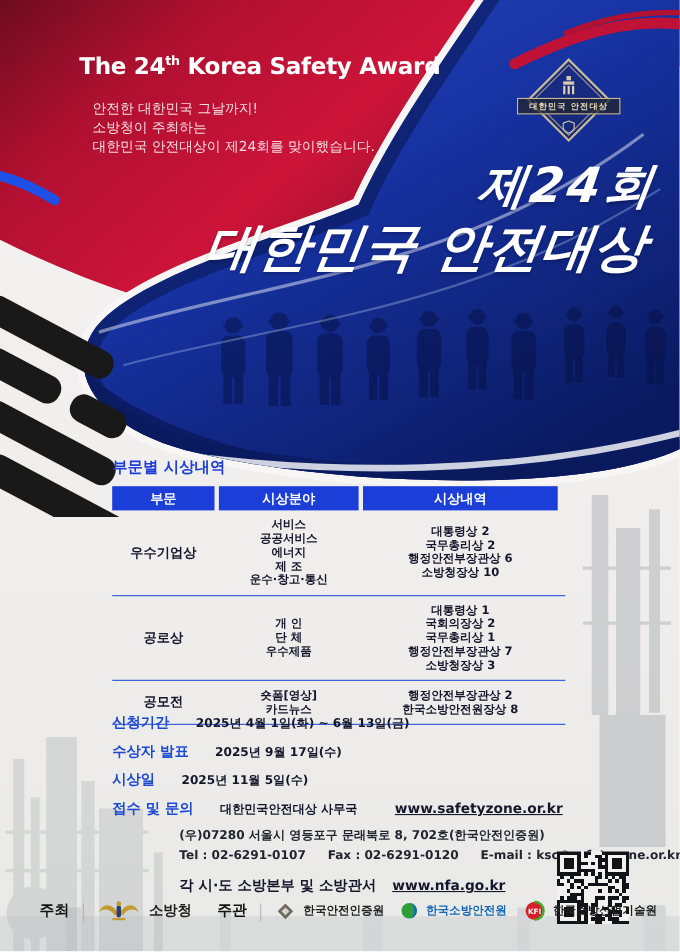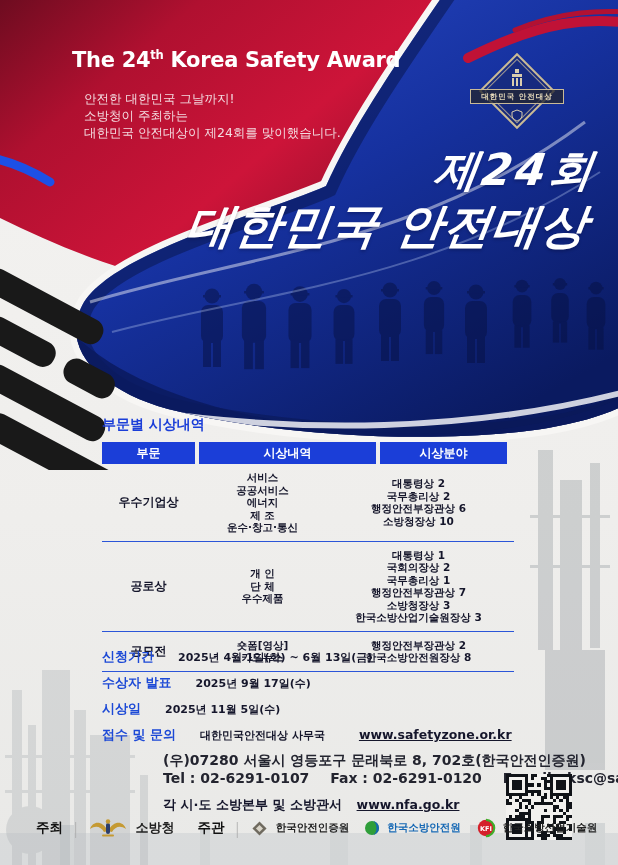--- a/index.html
+++ b/index.html
@@ -39,21 +39,21 @@
   .trow{display:flex;gap:4px;padding:7px 0;border-bottom:1.6px solid #2b55d8;align-items:center;}
   .tc{display:flex;flex-direction:column;justify-content:center;text-align:center;font-size:10.5px;line-height:12.5px;color:#15162b;font-weight:600;}
   .tc.cat{font-size:12px;font-weight:800;}
 
   
   .info{left:102px;top:648px;width:470px;}
   .irow{display:flex;gap:24px;align-items:baseline;margin-bottom:8px;}
   .ilabel{color:#1c49d6;font-weight:800;font-size:13px;white-space:nowrap;}
   .ival{color:#15162b;font-weight:800;font-size:11px;white-space:nowrap;}
   .ilink{color:#15162b;font-weight:800;font-size:12.5px;text-decoration:underline;margin-left:10px;white-space:nowrap;}
-  .sub{margin-left:61px;font-size:14px;font-weight:600;color:#23242f;line-height:16px;margin-top:2px;white-space:nowrap;}
+  .sub{margin-left:61px;font-size:11px;font-weight:600;color:#23242f;line-height:16px;margin-top:2px;white-space:nowrap;}
   .sub .gap{margin-right:16px;}
   .fire{margin-left:61px;margin-top:10px;font-size:13px;font-weight:800;color:#15162b;white-space:nowrap;}
 
   .qr{left:506px;top:774px;width:66px;height:66px;}
 
   
   .footer{left:36px;top:816px;width:566px;display:flex;align-items:center;gap:7px;}
   .f-label{font-weight:800;font-size:13.5px;color:#111;white-space:nowrap;}
   .sep{color:#a9a9a9;font-weight:300;margin:0 3px;}
   .org{font-size:10.5px;font-weight:700;color:#222;white-space:nowrap;}
@@ -247,22 +247,22 @@
 
   <div class="layer title-wrap">
     <div class="title-l1">제24회</div>
     <div class="title-l2">대한민국 안전대상</div>
   </div>
 
   <div class="layer awards">
     <div class="awards-title">부문별 시상내역</div>
     <div class="thead">
       <div class="th w1">부문</div>
+      <div class="th w2">시상분야</div>
       <div class="th w3">시상내역</div>
-      <div class="th w2">시상분야</div>
     </div>
 
     <div class="trow">
       <div class="tc cat w1">우수기업상</div>
       <div class="tc w2">
         <span>서비스</span>
           <span>공공서비스</span>
           <span>에너지</span>
           <span>제 조</span>
           <span>운수·창고·통신</span>
@@ -281,21 +281,20 @@
         <span>개 인</span>
           <span>단 체</span>
           <span>우수제품</span>
       </div>
       <div class="tc w3">
         <span>대통령상 1</span>
           <span>국회의장상 2</span>
           <span>국무총리상 1</span>
           <span>행정안전부장관상 7</span>
           <span>소방청장상 3</span>
-          <span>한국소방산업기술원장상 3</span>
       </div>
     </div>
 
     <div class="trow">
       <div class="tc cat w1">공모전</div>
       <div class="tc w2">
         <span>숏폼[영상]</span>
           <span>카드뉴스</span>
       </div>
       <div class="tc w3">

